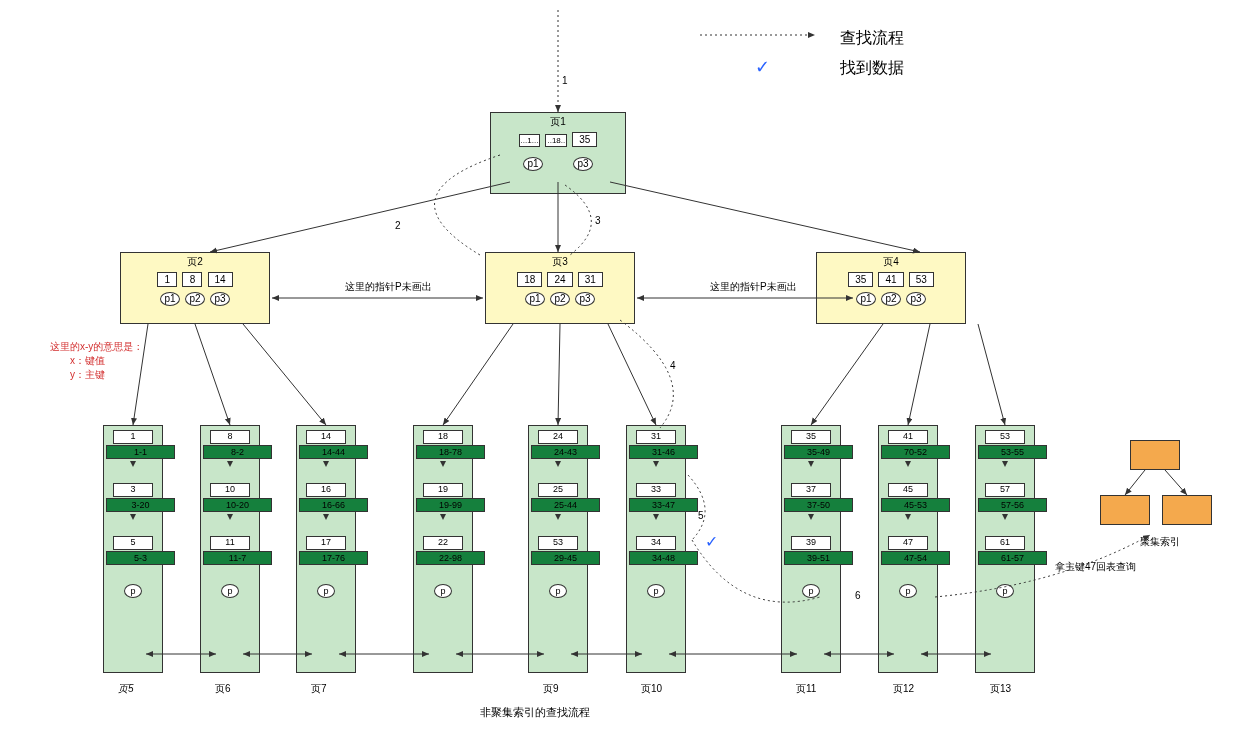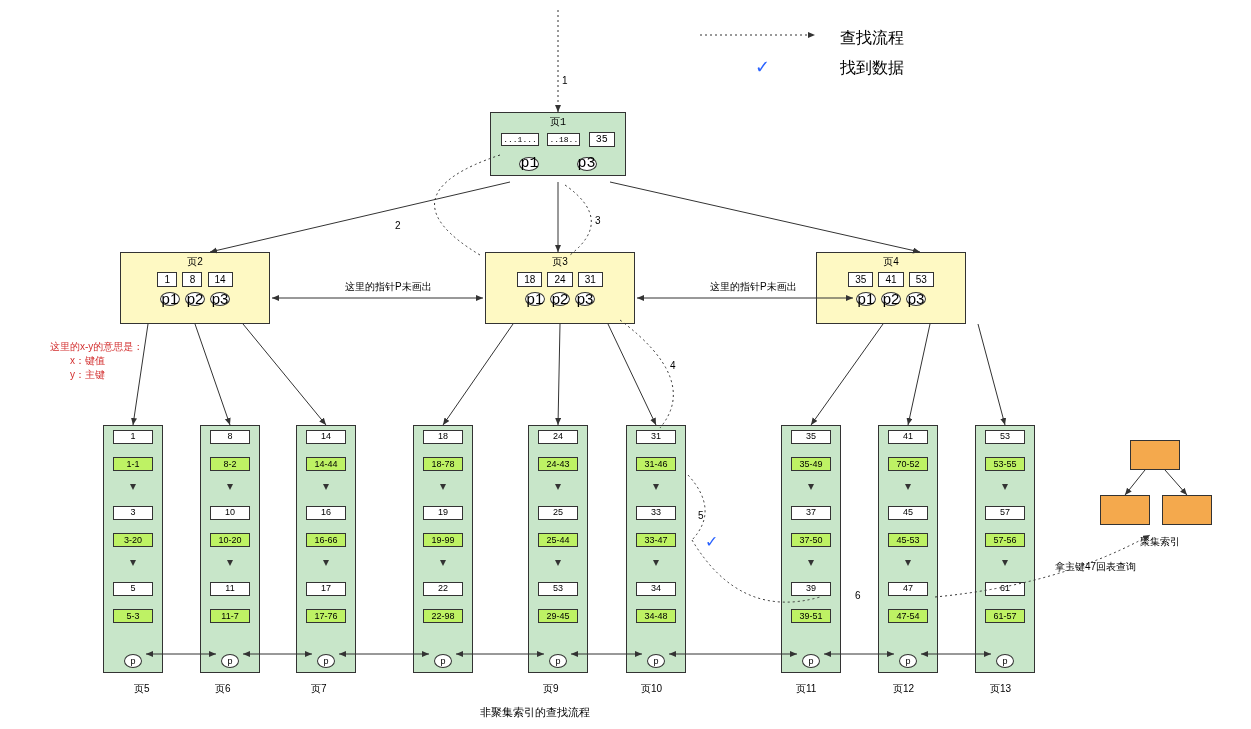--- a/index.html
+++ b/index.html
@@ -3,24 +3,24 @@
 <meta charset="utf-8">
 <style>
   * { box-sizing: border-box; margin: 0; padding: 0; }
   body { font-family: "Microsoft YaHei", Arial, sans-serif; font-size: 11px; background: #fff; width: 1251px; height: 729px; position: relative; }
   .abs { position: absolute; }
   .node-green { background: #c8e6c9; border: 1px solid #333; }
   .node-yellow { background: #fef9c3; border: 1px solid #333; }
   .node-orange { background: #f4a94d; border: 1px solid #333; }
   .node-title { text-align: center; font-size: 10px; padding: 2px 0; }
   .kbox { display: inline-block; background: #fff; border: 1px solid #333; padding: 1px 6px; font-size: 10px; margin: 1px; min-width: 20px; text-align: center; }
-  .pbox { display: inline-block; background: #fff; border: 1px solid #333; border-radius: 50%; width: 20px; height: 14px; font-size: 15px; text-align: center; line-height: 12px; margin: 1px; }
+  .pbox { display: inline-block; background: #fff; border: 1px solid #333; border-radius: 50%; width: 20px; height: 14px; font-size: 10px; text-align: center; line-height: 12px; margin: 1px; }
   .row-center { text-align: center; }
   .leaf-green { background: #c8e6c9; border: 1px solid #333; width: 60px; padding: 4px 2px; }
-  .cell { background: #bef264; border: 1px solid #333; font-size: 9px; text-align: center; padding: 1px 2px; margin: 13px auto; width: 40px; }
+  .cell { background: #15803d; border: 1px solid #333; font-size: 9px; text-align: center; padding: 1px 2px; margin: 1px auto; width: 69px; }
   .cell-small { width: 40px; height:14px; background:#fff; border:1px solid #333; margin:0 auto 1px; font-size:9px; text-align:center; }
   .pcircle { width: 18px; height: 14px; background: #fff; border: 1px solid #333; border-radius: 50%; margin: 4px auto 0; font-size: 9px; text-align: center; line-height: 12px; }
   .arrow-down { width: 0; height: 0; border-left: 3px solid transparent; border-right: 3px solid transparent; border-top: 6px solid #333; margin: 2px auto; }
   .leaf-label { position: absolute; font-size: 10px; text-align:center; }
   .red-text { color: #d32f2f; font-size: 10px; line-height: 1.4; }
   svg.overlay { position: absolute; left:0; top:0; pointer-events:none; }
   .legend-label { font-size: 16px; }
   .check { color:#2962ff; font-size:18px; }
 </style>
 </head>
@@ -31,21 +31,21 @@
     <marker id="ah" markerWidth="8" markerHeight="8" refX="7" refY="3" orient="auto">
         <path d="M0,0 L7,3 L0,6 Z" fill="#333"></path>
       </marker>
   </defs>
   <line x1="700" y1="35" x2="815" y2="35" stroke="#333" stroke-dasharray="2,3" marker-end="url(#ah)"></line>
 </svg>
 <span class="abs legend-label" style="left:840px; top:28px;">查找流程</span>
 <span class="abs check" style="left:755px; top:56px;">✓</span>
 <span class="abs legend-label" style="left:840px; top:58px;">找到数据</span>
 
-<div class="abs node-green" style="left:490px; top:112px; width:136px; height:64px;font-family:Liberation Mono, monospace;">
+<div class="abs node-green" style="left:490px; top:112px; width:136px; height:82px;">
   <div class="node-title">页1</div>
   <div class="row-center">
     <span class="kbox" style="font-size:8px;padding:1px 1px;">...1...</span>
     <span class="kbox" style="font-size:8px;padding:1px 1px;">..18..</span>
     <span class="kbox">35</span>
   </div>
   <div class="row-center" style="margin-top:3px;">
     <span class="pbox">p1</span>
     <span class="pbox" style="visibility:hidden"></span>
     <span class="pbox">p3</span>
@@ -111,21 +111,21 @@
       <div style="height:14px"></div>
       <div class="cell-small">3</div>
       <div class="cell">3-20</div>
       <div class="arrow-down"></div>
       <div style="height:14px"></div>
       <div class="cell-small">5</div>
       <div class="cell">5-3</div>
       <div style="height:14px"></div>
       <div class="pcircle">p</div>
     </div>
-    <div class="leaf-label" style="left: 134px; top: 682px;">页5</div>
+    <div class="leaf-label" style="left: 118px; top: 682px; font-style: italic;">页5</div>
     <div class="abs leaf-green" style="left: 200px; top: 425px; height: 248px;">
       <div class="cell-small">8</div>
       <div class="cell">8-2</div>
       <div class="arrow-down"></div>
       <div style="height:14px"></div>
       <div class="cell-small">10</div>
       <div class="cell">10-20</div>
       <div class="arrow-down"></div>
       <div style="height:14px"></div>
       <div class="cell-small">11</div>

